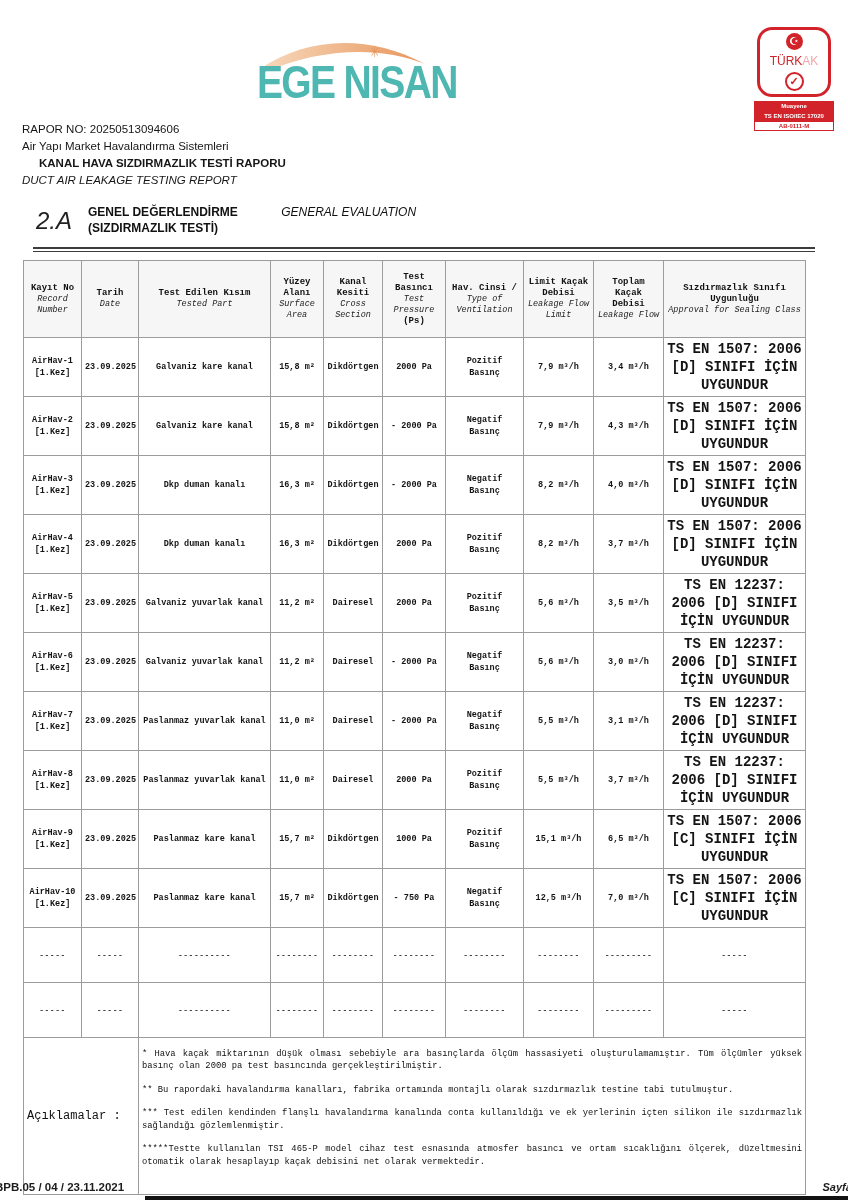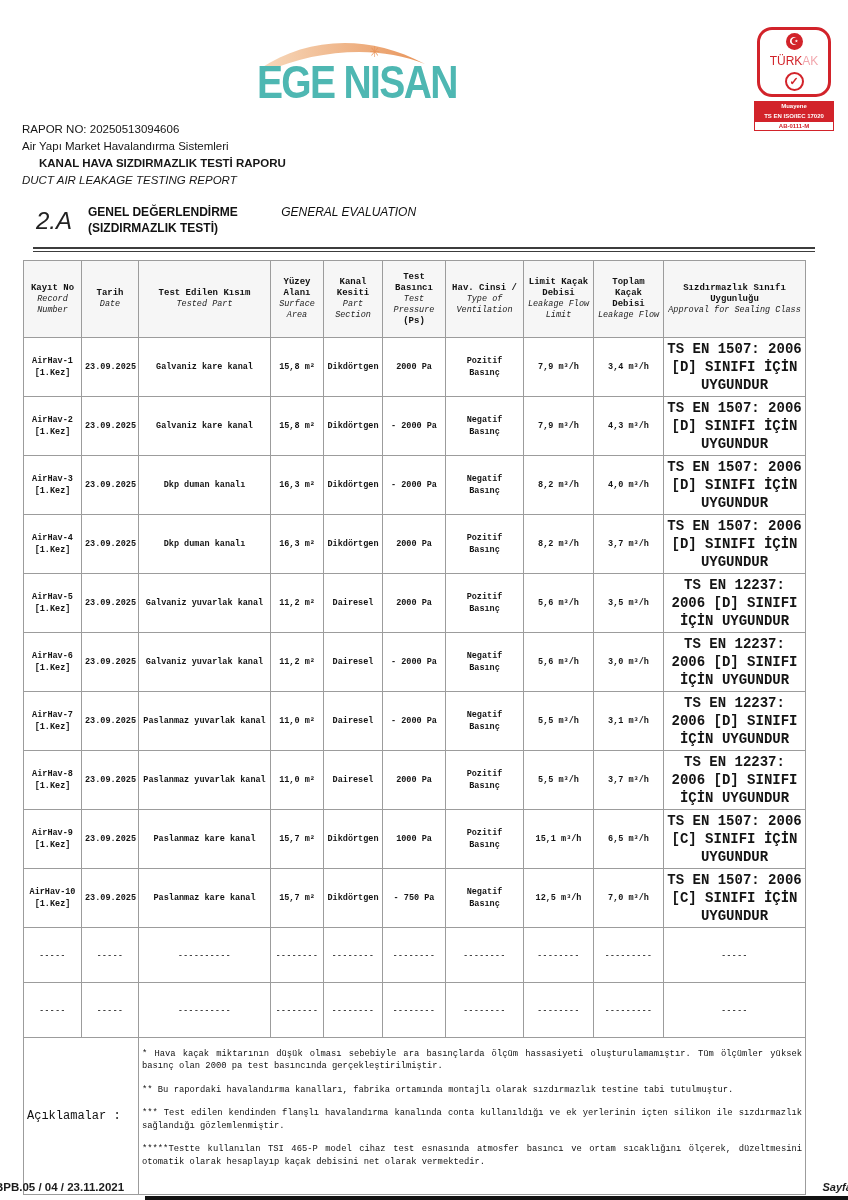--- a/index.html
+++ b/index.html
@@ -150,21 +150,21 @@
           <th>
             <div class="h-tr">Test Edilen Kısım</div>
             <div class="h-en">Tested Part</div>
           </th>
           <th>
             <div class="h-tr">Yüzey Alanı</div>
             <div class="h-en">Surface Area</div>
           </th>
           <th>
             <div class="h-tr">Kanal Kesiti</div>
-            <div class="h-en">Part Section</div>
+            <div class="h-en">Cross Section</div>
           </th>
           <th>
             <div class="h-tr">Test Basıncı</div>
             <div class="h-en">Test Pressure</div>
             <div class="h-tr">(Ps)</div>
           </th>
           <th>
             <div class="h-tr">Hav. Cinsi /</div>
             <div class="h-en">Type of Ventilation</div>
           </th>

